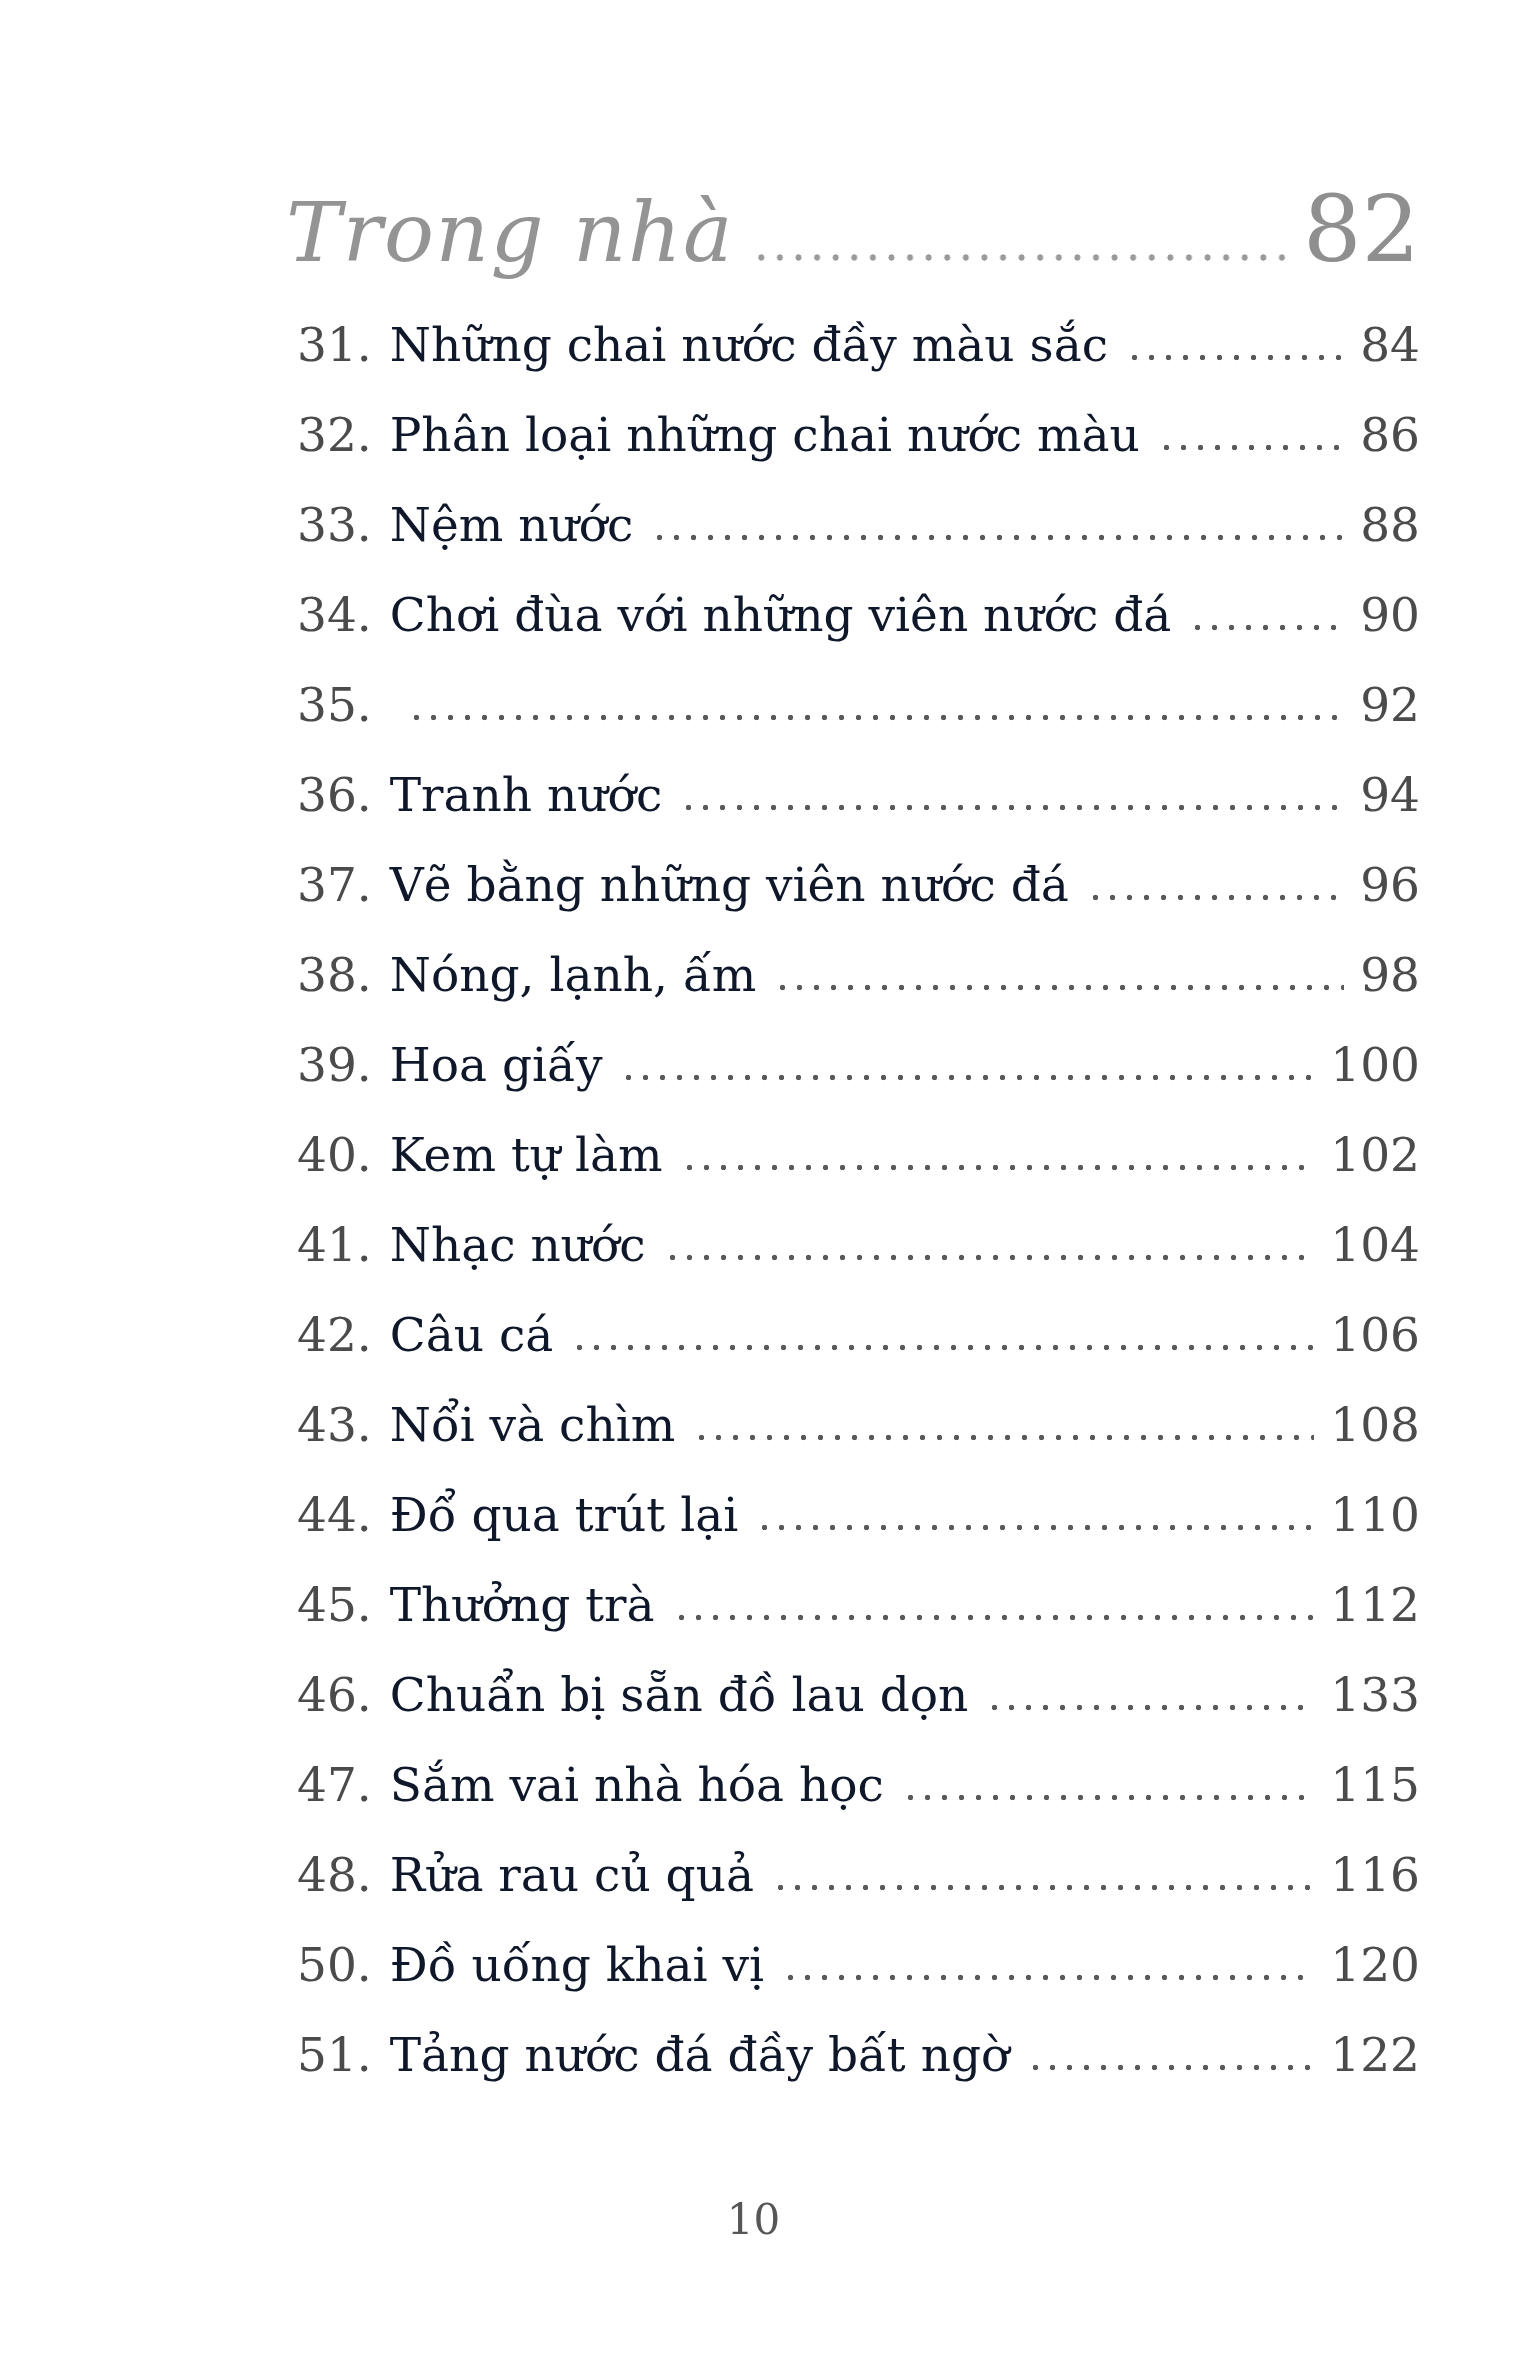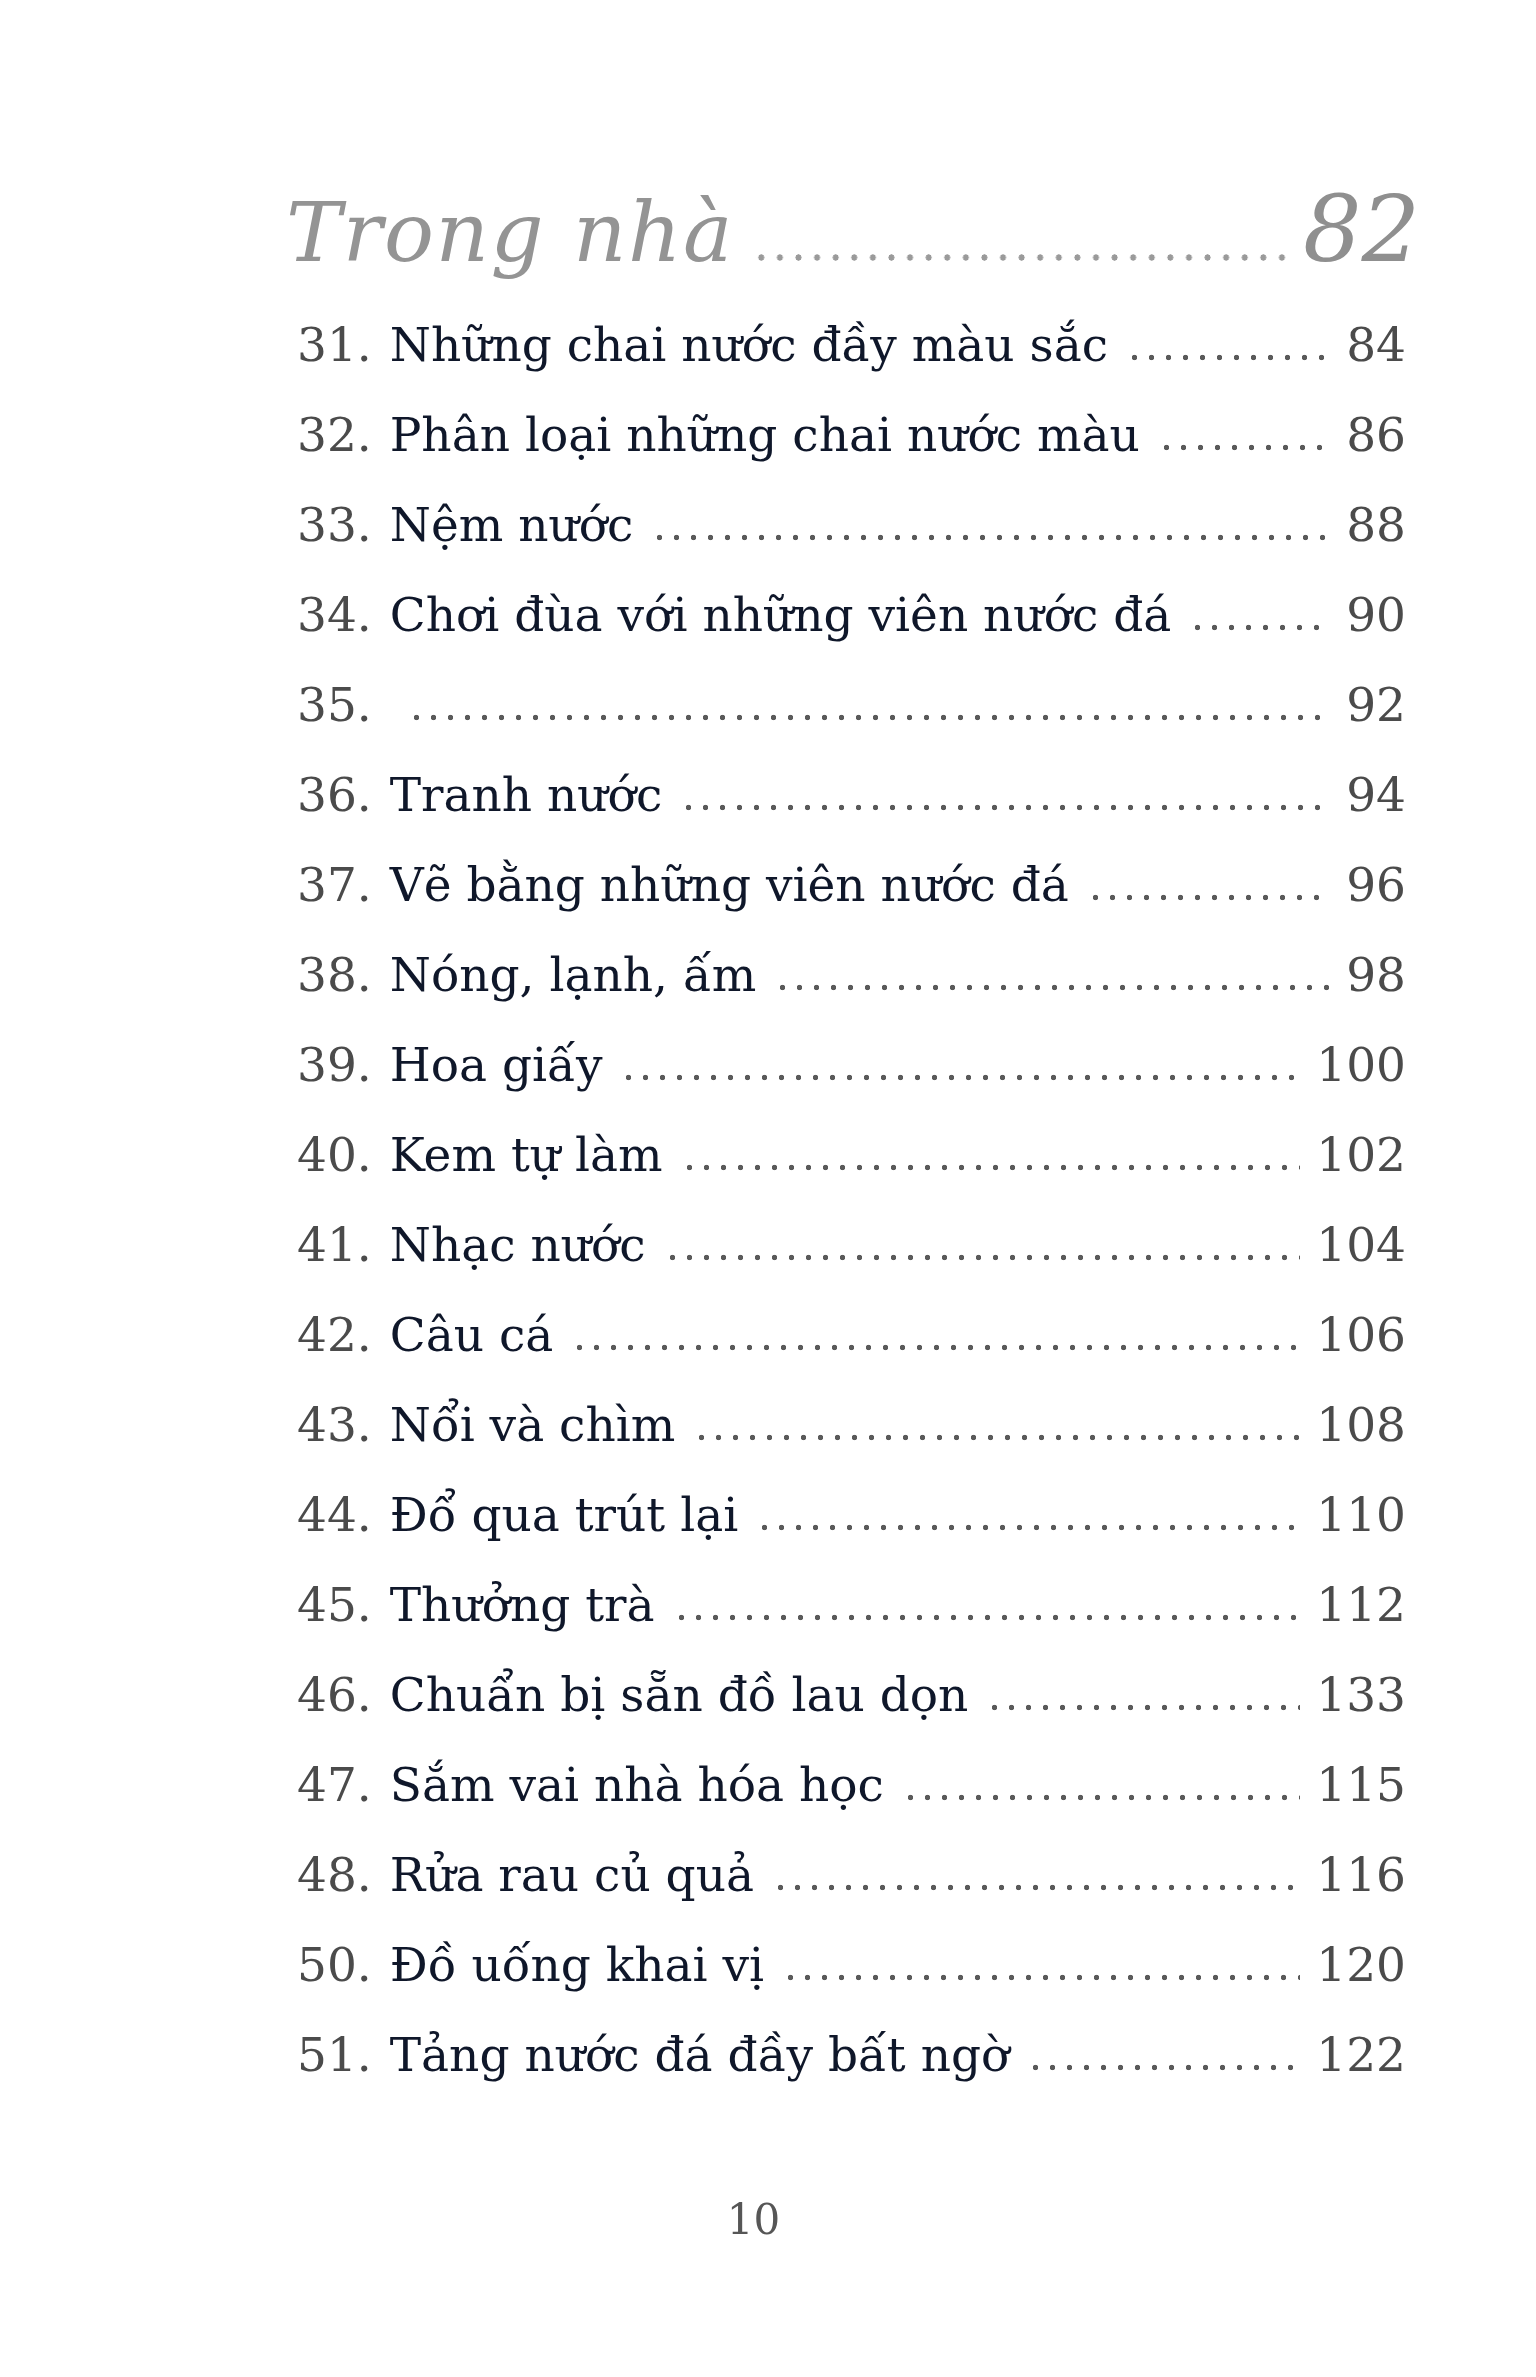--- a/index.html
+++ b/index.html
@@ -32,21 +32,20 @@
     white-space: nowrap;
   }
   .section-title {
     font-style: italic;
     font-size: 83px;
     line-height: 1.15;
     color: #949494;
     letter-spacing: 1.5px;
   }
   .section-page {
-    font-style: italic;
     font-size: 92px;
     line-height: 1;
     color: #8f8f8f;
   }
   .leader {
     flex: 1 1 auto;
     height: 6.7px;
     margin: 0 16.4px 6px 18px;
     background-image: radial-gradient(circle closest-side, #5a5a5a 2.5px, rgba(0,0,0,0) 2.9px);
     background-size: 17px 6.7px;
@@ -56,21 +55,21 @@
   .leader-header {
     background-image: radial-gradient(circle closest-side, #9a9a9a 2.8px, rgba(0,0,0,0) 3.2px);
     background-size: 18.6px 6.7px;
     margin-bottom: 10.4px;
   }
 
   
   .toc-list {
     position: absolute;
     left: 297px;
-    right: 131px;
+    right: 117px;
     top: 318px;
   }
   .toc-row {
     display: flex;
     align-items: baseline;
     height: 90px;
     white-space: nowrap;
   }
   .toc-num {
     font-size: 47px;

